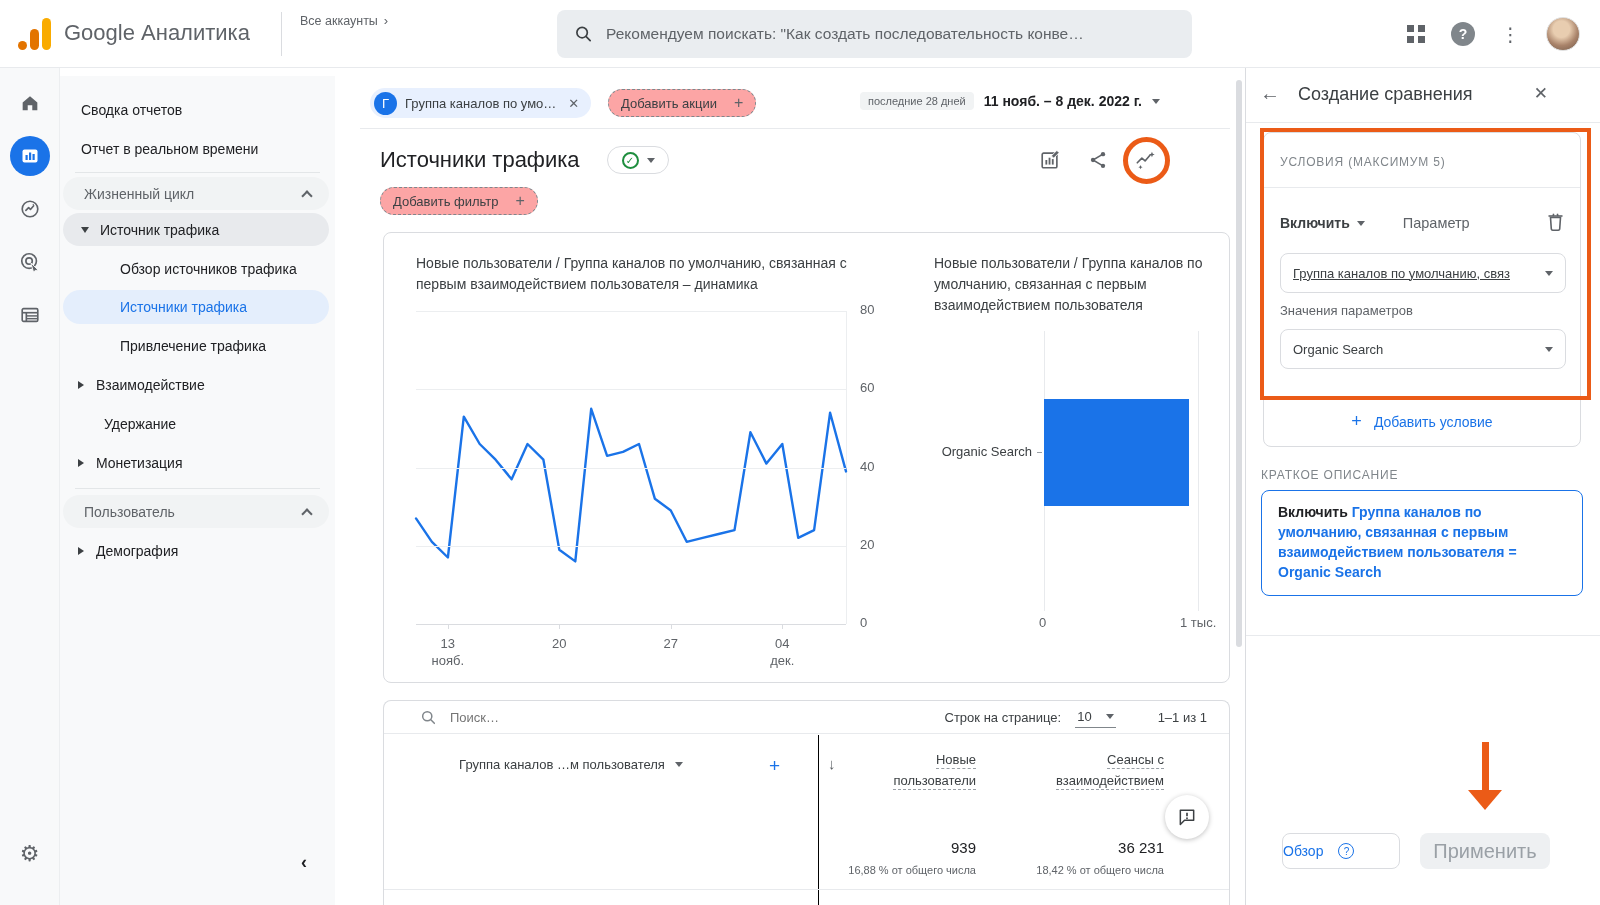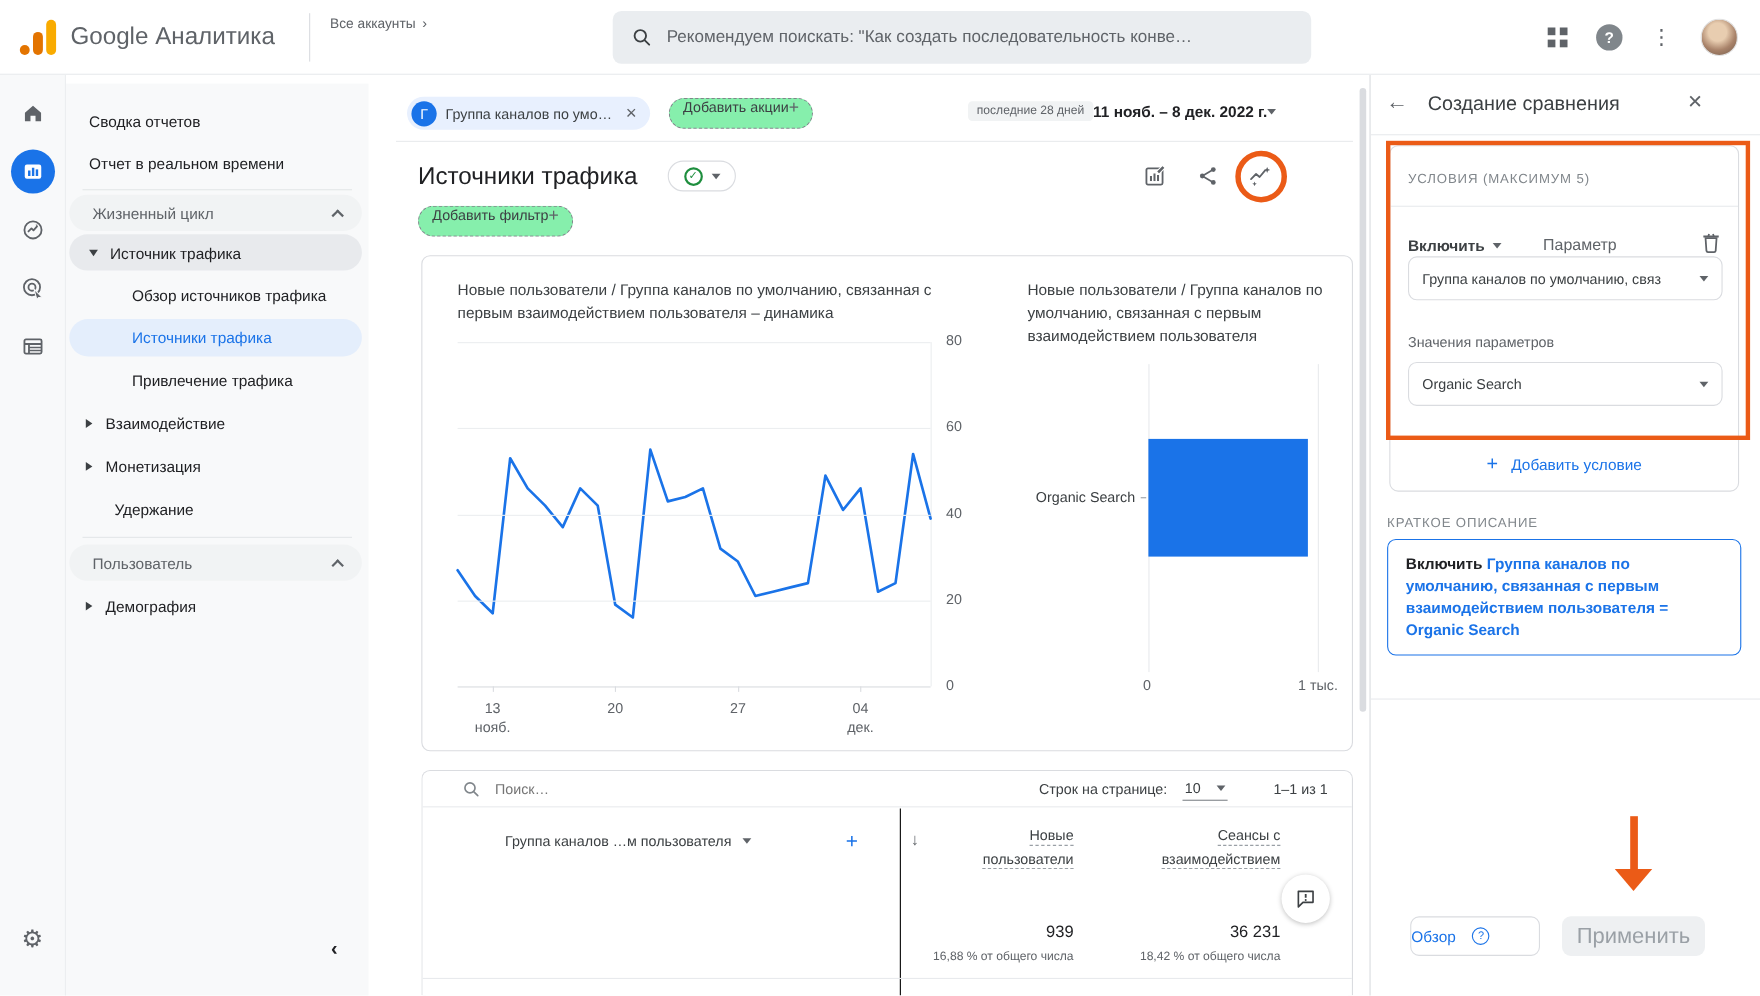--- a/index.html
+++ b/index.html
@@ -51,24 +51,24 @@
   .collapse { position:absolute; bottom:32px; right:28px; font-size:18px; color:#202124; font-weight:700; cursor:pointer; }
   .s-div2 { height:1px; background:#e3e6e8; margin:6px 15px; }
 
   
   .main { position:absolute; left:335px; top:68px; width:910px; bottom:0; background:#fff; }
   .chips-row { position:absolute; left:0; top:0; width:100%; height:60px; }
   .cmp-chip { position:absolute; left:35px; top:20px; height:30px; background:#e8f0fe; border-radius:15px; display:flex; align-items:center; padding:0 12px 0 4px; gap:8px; cursor:pointer; }
   .cmp-avatar { width:23px; height:23px; border-radius:50%; background:#1a73e8; color:#fff; font-size:13px; display:flex; align-items:center; justify-content:center; }
   .cmp-chip .txt { font-size:13px; color:#3c4043; }
   .chip-x { color:#5f6368; font-size:13px; margin-left:4px; cursor:pointer; }
-  .dash-chip { position:absolute; height:28px; border:1px dashed #80868b; border-radius:15px; display:flex; padding:0 12px; gap:0; font-size:13px; color:#3c4043; cursor:pointer; background:#86efac; }
+  .dash-chip { position:absolute; height:28px; border:1px dashed #80868b; border-radius:15px; display:flex; align-items:center; padding:0 12px; gap:17px; font-size:13px; color:#3c4043; cursor:pointer; background:#fca5a5; }
   .dash-chip .plus { color:#5f6368; font-size:16px; }
   #add-comparison { left:273px; top:21px; }
-  .date-block { position:absolute; right:85px; top:24px; display:flex; align-items:center; cursor:pointer; }
+  .date-block { position:absolute; right:85px; top:24px; display:flex; align-items:center; gap:10px; cursor:pointer; }
   .date-badge { background:#f1f3f4; border-radius:4px; font-size:11px; color:#5f6368; padding:3px 8px; }
   .date-range { font-size:14px; font-weight:700; color:#202124; }
   .main-div { position:absolute; left:25px; top:60px; width:870px; height:1px; background:#e8eaed; }
 
   .title-row { position:absolute; left:0; top:61px; width:100%; height:60px; }
   .page-title { position:absolute; left:45px; top:18px; font-size:22px; color:#202124; }
   .status-pill { position:absolute; left:272px; top:17px; height:28px; width:62px; border:1px solid #dadce0; border-radius:14px; display:flex; align-items:center; justify-content:center; gap:8px; cursor:pointer; }
   .check-circ { width:17px; height:17px; border-radius:50%; border:2px solid #1e8e3e; color:#1e8e3e; font-size:10px; font-weight:700; display:flex; align-items:center; justify-content:center; }
   .title-icons { position:absolute; right:86px; top:18px; display:flex; align-items:center; gap:22px; }
   .t-icon { width:26px; height:26px; display:flex; align-items:center; justify-content:center; cursor:pointer; }
@@ -128,21 +128,21 @@
   .cond-card { position:absolute; left:17px; top:64px; width:318px; height:315px; border:1px solid #dadce0; border-radius:8px; background:#fff; }
   .cond-label { position:absolute; left:16px; top:22px; font-size:12px; letter-spacing:.8px; color:#80868b; }
   .cond-div { position:absolute; left:0; right:0; top:54px; height:1px; background:#e8eaed; }
   .inc-row { position:absolute; left:16px; right:16px; top:78px; height:24px; display:flex; align-items:center; }
   .inc-lbl { font-size:14px; font-weight:700; color:#3c4043; cursor:pointer; }
   .inc-caret { font-size:10px; color:#5f6368; margin-left:7px; }
   .param-lbl { font-size:14.5px; color:#5f6368; margin-left:38px; }
   .trash { margin-left:auto; cursor:pointer; }
   .sel { position:absolute; left:16px; width:286px; height:40px; border:1px solid #dadce0; border-radius:8px; display:flex; align-items:center; padding:0 12px; font-size:13px; color:#3c4043; cursor:pointer; background:#fff; }
   .sel .sc { margin-left:auto; font-size:10px; color:#5f6368; }
-  .sel.s1 { top:100px; }
+  .sel.s1 { top:120px;text-decoration:underline; }
   .sel.s1 .lbl { white-space:nowrap; overflow:hidden; max-width:240px; }
   .sel.s2 { top:196px; }
   .pv-lbl { position:absolute; left:16px; top:170px; font-size:13px; color:#5f6368; }
   .add-cond { position:absolute; left:0; right:0; top:278px; display:flex; justify-content:center; align-items:center; gap:12px; color:#1a73e8; font-size:14px; font-weight:500; cursor:pointer; }
   .add-cond .p { font-size:18px; font-weight:400; }
   .orange-box { position:absolute; left:14px; top:60px; width:331px; height:272px; border:4px solid #eb5b17; pointer-events:none; z-index:4; }
   .sum-label { position:absolute; left:15px; top:400px; font-size:12px; letter-spacing:.8px; color:#80868b; }
   .sum-box { position:absolute; left:15px; top:422px; width:322px; border:1.5px solid #1a73e8; border-radius:8px; padding:11px 16px 13px 16px; font-size:14px; font-weight:700; line-height:20px; }
   .sum-box .inc { color:#202124; }
   .sum-box .blue { color:#1a73e8; }
@@ -255,26 +255,26 @@
   <div class="s-active">
       <span>Источники трафика</span>
     </div>
   <div class="s-row sub">
       <span>Привлечение трафика</span>
     </div>
   <div class="s-row parent">
       <span class="tri-r"></span>
       <span>Взаимодействие</span>
     </div>
+  <div class="s-row noicon">
+      <span>Удержание</span>
+    </div>
   <div class="s-row parent">
       <span class="tri-r"></span>
       <span>Монетизация</span>
-    </div>
-  <div class="s-row noicon">
-      <span>Удержание</span>
     </div>
   <div class="s-div2"></div>
   <div class="s-pill section">
     <span>Пользователь</span>
     <span class="chev-up"></span>
   </div>
   <div class="s-row parent">
       <span class="tri-r"></span>
       <span>Демография</span>
     </div>

